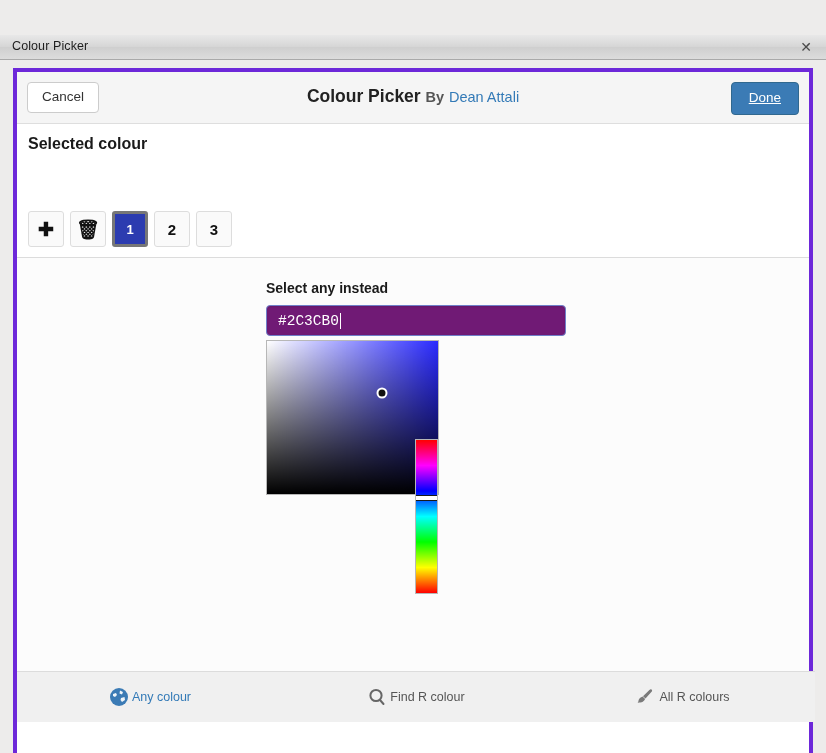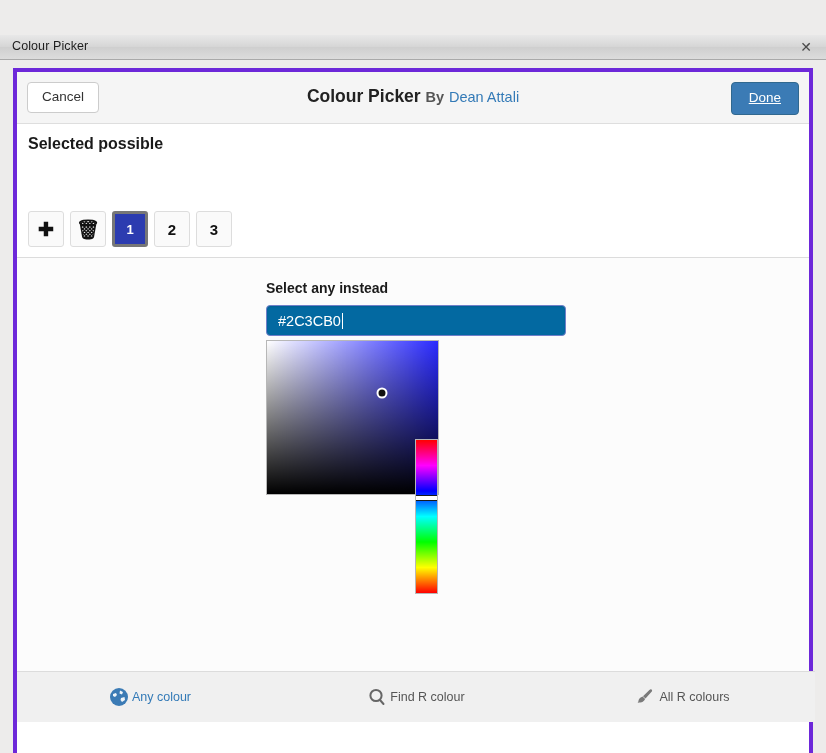--- a/index.html
+++ b/index.html
@@ -300,21 +300,21 @@
       <div class="btn-cancel">Cancel</div>
       <div class="header-title">
         <span>Colour Picker</span>
         <span class="by">By</span>
         <span class="author">Dean Attali</span>
       </div>
       <div class="btn-done">Done</div>
     </div>
 
     <div class="selected-block">
-      <div class="section-title">Selected possible</div>
+      <div class="section-title">Selected colour</div>
 
       <div class="swatch-row">
         <div class="swatch icon-btn">✚</div>
         <div class="swatch icon-btn">🗑</div>
         <div class="swatch filled" id="swatch-1" style="background: rgb(44, 60, 176);">1</div>
         <div class="swatch">2</div>
         <div class="swatch">3</div>
       </div>
 
       <div class="opt-row">
@@ -322,21 +322,21 @@
         <span>Return colour name (eg. "white") instead of HEX value (eg. #FFFFFF) when possible</span>
       </div>
 
       <div class="shortcuts-link">Show keyboard shortcuts</div>
     </div>
 
     <div class="body">
       <div class="picker-wrap">
         <div class="picker-label">Select any instead</div>
 
-        <div class="hex-input" id="hex-input" title="#FFFFFF" style="background: #0369a1;">
+        <div class="hex-input" id="hex-input" title="#FFFFFF" style="background: #701a75; font-family: Liberation Mono, monospace;">
           <span>#2C3CB0</span>
             <span class="caret"></span>
         </div>
 
         <div class="sv-panel">
           <div class="sv-base" id="sv-base" style="background: rgb(43, 43, 255);"></div>
           <div class="sv-white"></div>
           <div class="sv-black"></div>
           <div class="sv-marker" id="sv-marker" style="left: 67%; top: 34%;"></div>
         </div>

